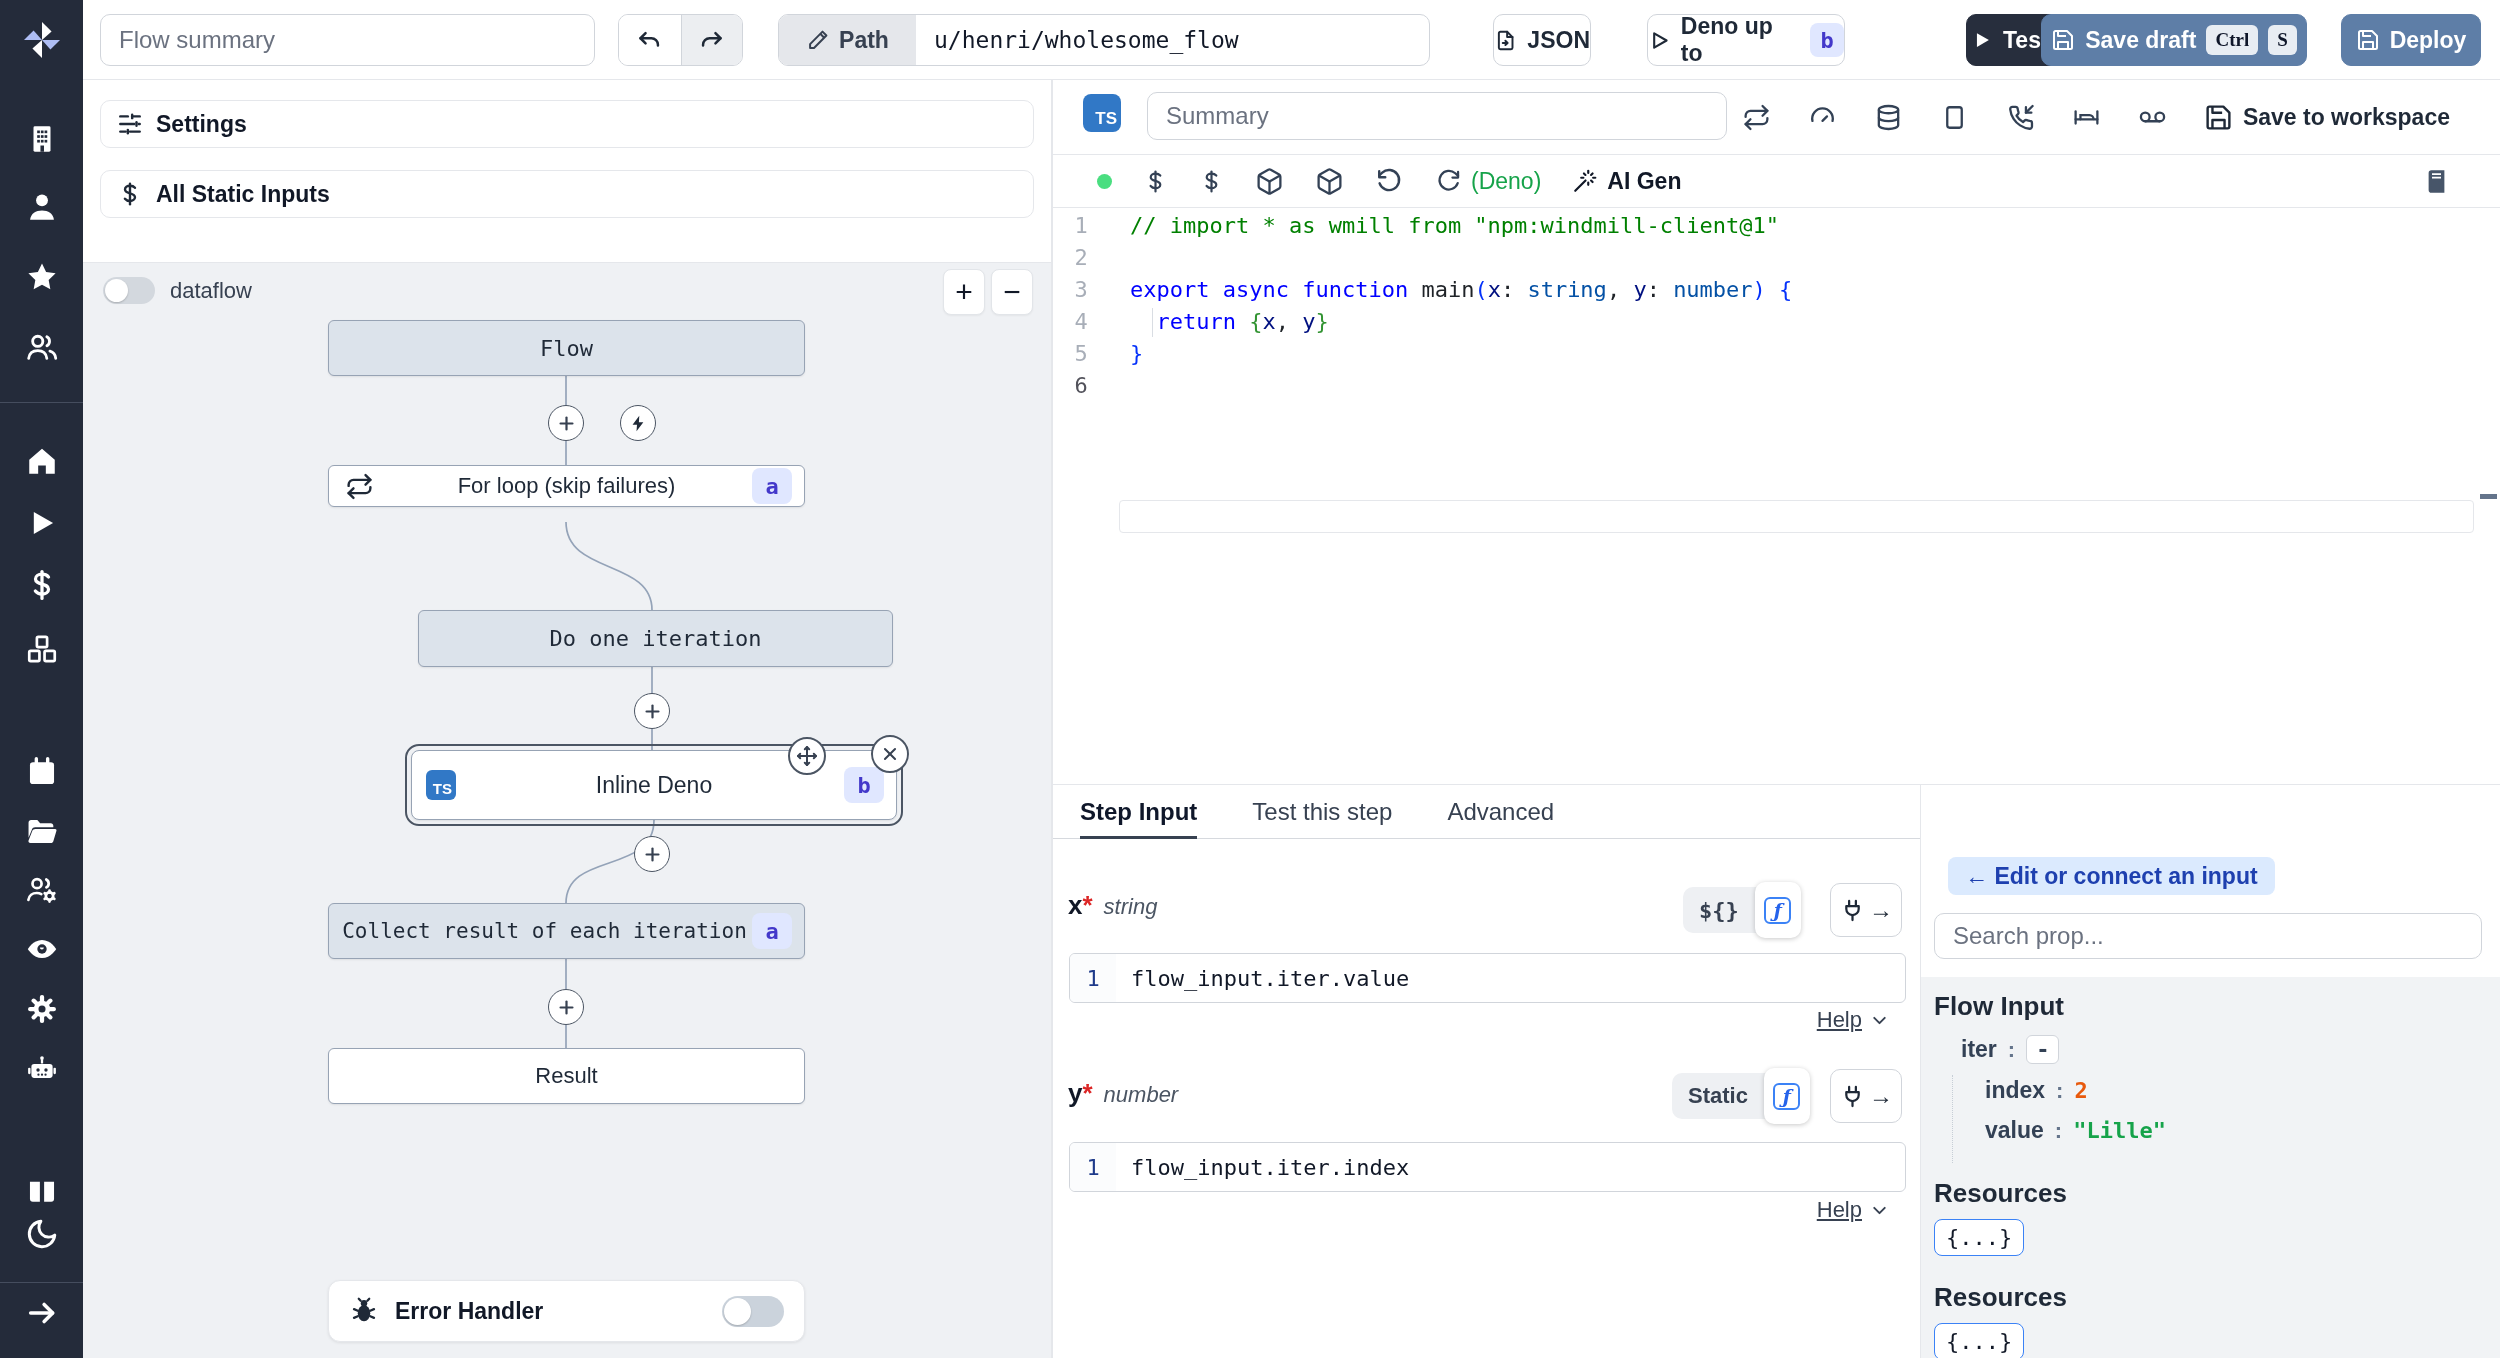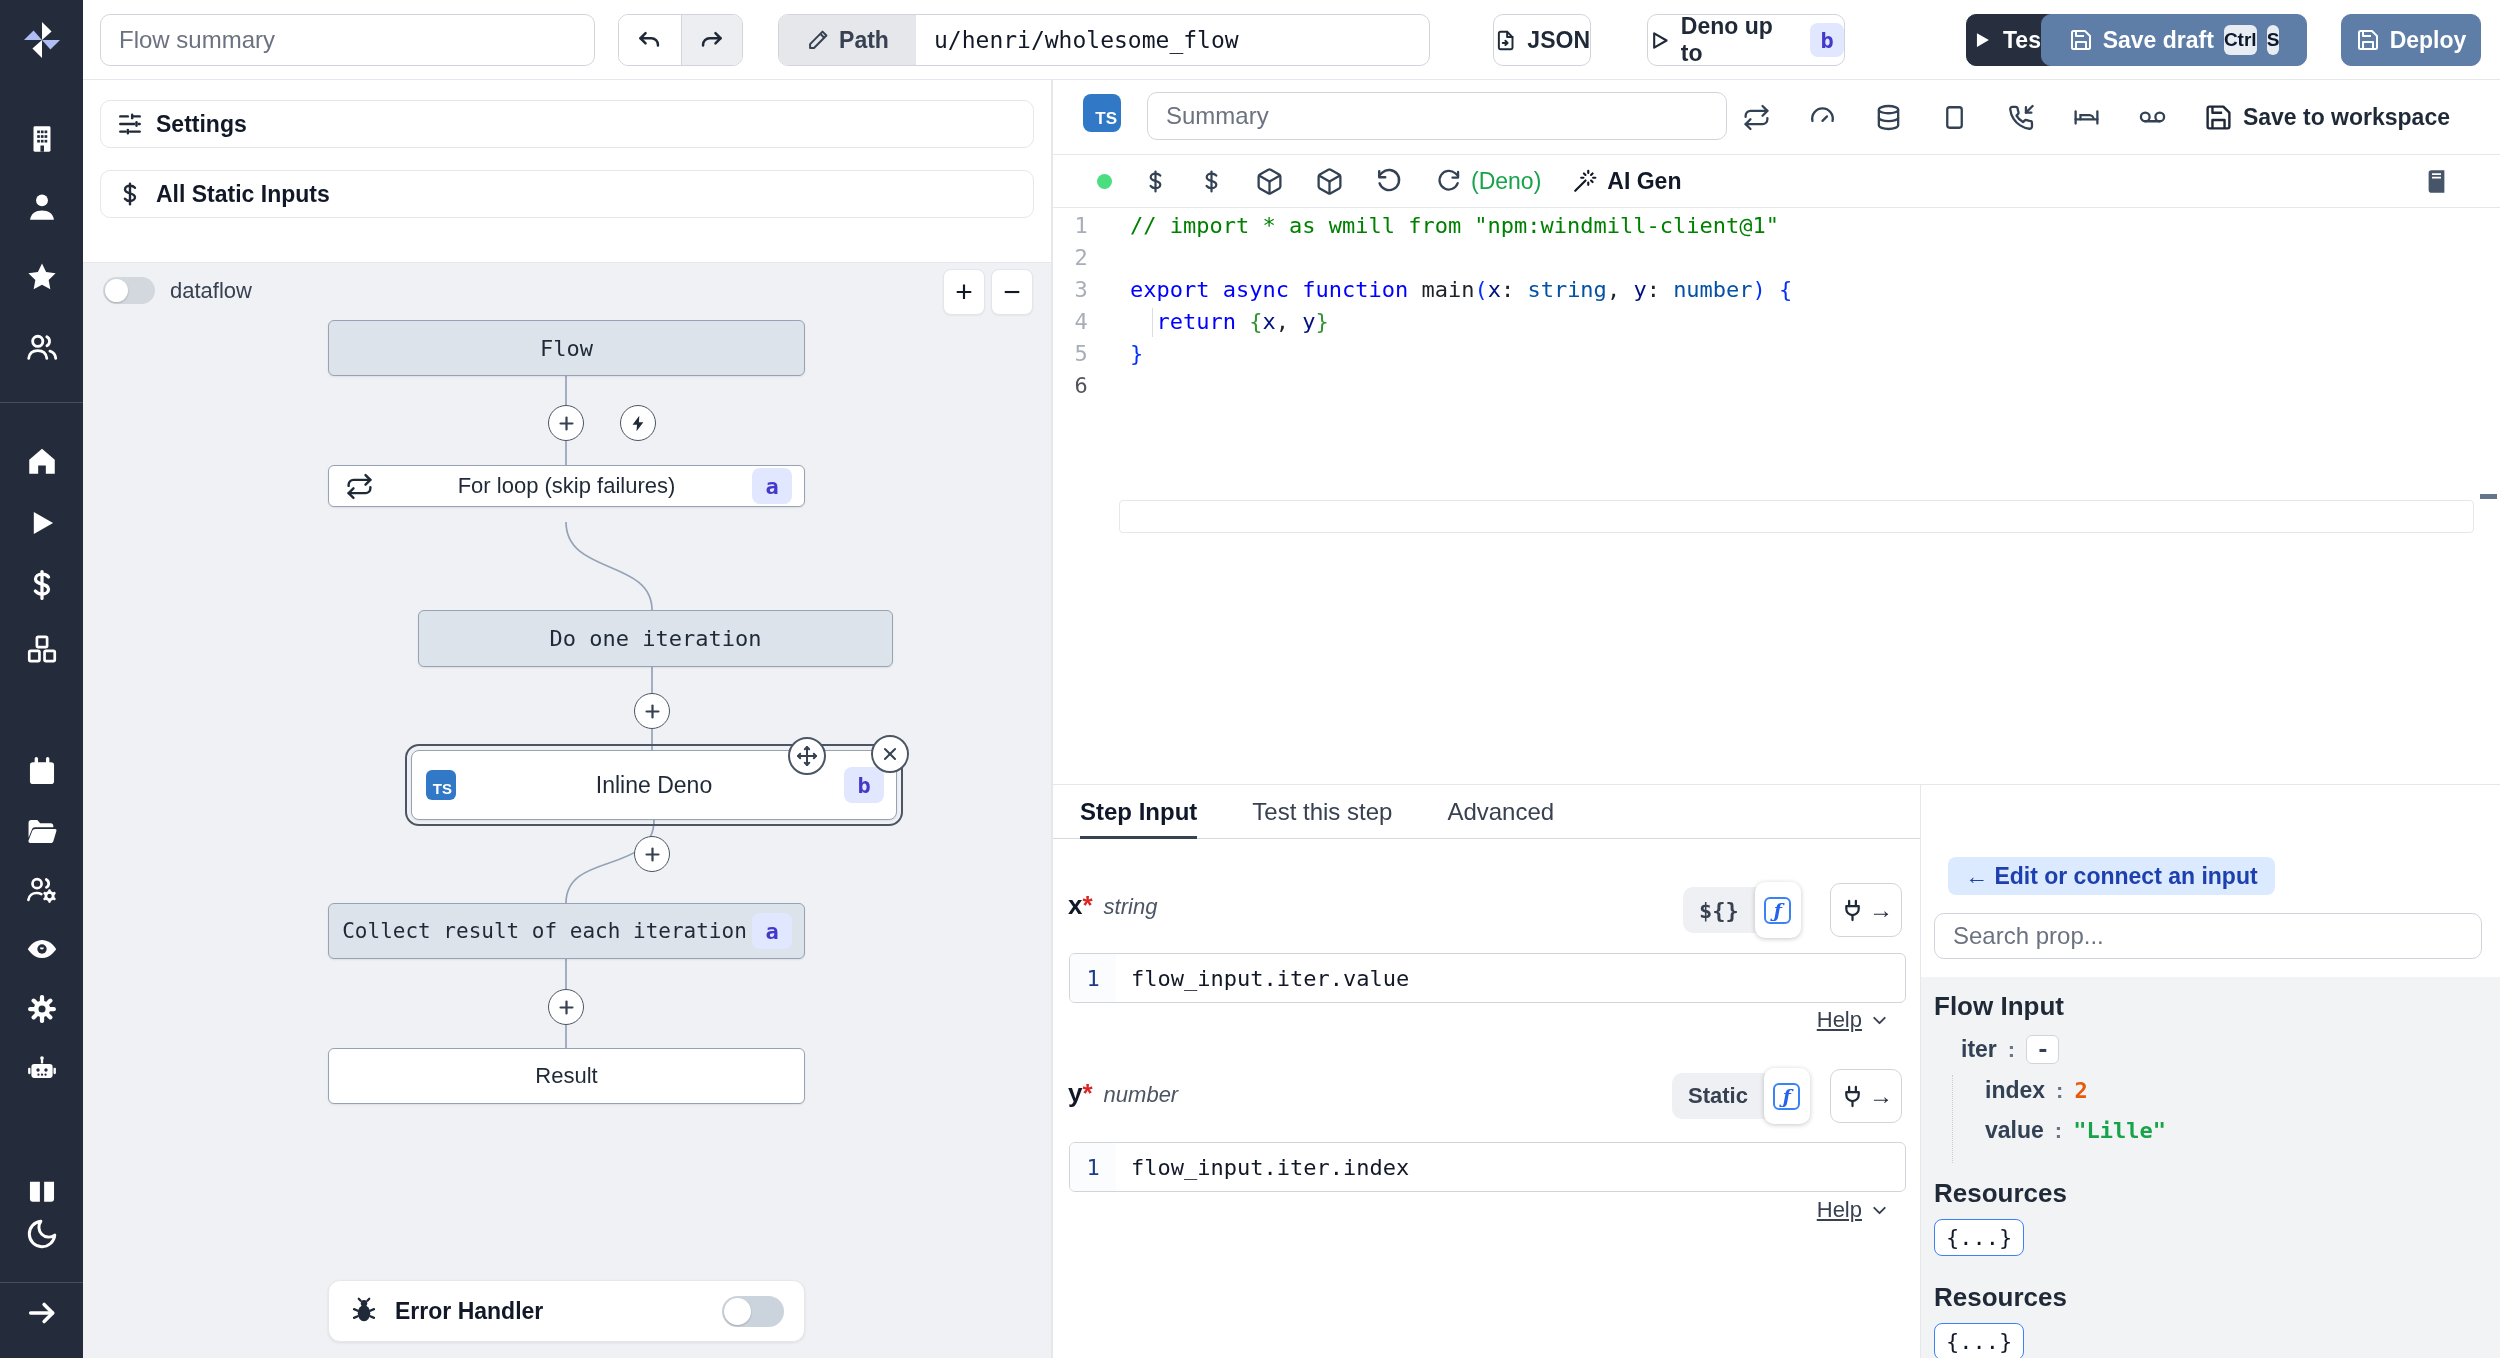--- a/index.html
+++ b/index.html
@@ -23,21 +23,21 @@
   .histgrp { border:1px solid #d1d5db; overflow:hidden; }
   .histcell { width:62px; height:100%; display:flex; align-items:center; justify-content:center; cursor:pointer; background:#fff; }
   .histcell.redo { background:#eceef1; border-left:1px solid #d1d5db; }
   .pathgrp { border:1px solid #d1d5db; overflow:hidden; }
   .pathlbl { width:137px; height:100%; background:#e5e7eb; display:flex; align-items:center; justify-content:center; gap:9px; font-size:23px; font-weight:600; color:#374151; cursor:pointer; }
   .pathval { flex:1; display:flex; align-items:center; padding-left:18px; font-family:"DejaVu Sans Mono",monospace; font-size:23px; color:#111827; background:#fff; }
   .btn { border:1px solid #d1d5db; background:#fff; color:#1f2937; font-size:23px; font-weight:600; gap:10px; justify-content:center; cursor:pointer; }
   .btn.dark { background:#272e3d; border-color:#272e3d; color:#fff; }
   .btn.blue { background:#5e7ea7; border-color:#5e7ea7; color:#fff; }
   .chip-b { width:34px; height:34px; border-radius:8px; background:#e0e7ff; color:#4338ca; font-family:"DejaVu Sans Mono",monospace; font-weight:bold; font-size:22px; display:flex; align-items:center; justify-content:center; }
-  .kbd { background:#e8edf3; color:#0f172a; border-radius:6px; font-family:Liberation Sans, sans-serif; font-size:19px; padding:4px 0; }
+  .kbd { background:#e8edf3; color:#0f172a; border-radius:6px; font-family:Liberation Serif, serif; font-size:19px; padding:4px 9px; }
 
   
   .graph-panel { position:absolute; left:83px; top:80px; width:969px; height:1278px; background:#fff; border-right:1px solid #e5e7eb; }
   .card { position:absolute; left:17px; right:17px; height:48px; border:1px solid #e5e7eb; border-radius:10px; background:#fff; display:flex; align-items:center; gap:13px; padding:0 16px; font-size:23px; font-weight:bold; color:#111827; cursor:pointer; }
   .canvas { position:absolute; left:0; top:182px; right:0; bottom:0; background:#eff1f4; border-top:1px solid #e5e7eb; }
   .toggle { border-radius:999px; background:#d3d8de; position:relative; cursor:pointer; }
   .toggle .knob { position:absolute; top:2px; left:2px; background:#fff; border-radius:50%; box-shadow:0 1px 2px rgba(0,0,0,.2); }
   .zoombtn { position:absolute; top:6px; width:42px; height:46px; background:#fff; border:1px solid #e2e5e9; border-radius:8px; font-size:30px; color:#111827; display:flex; align-items:center; justify-content:center; cursor:pointer; box-shadow:0 1px 2px rgba(0,0,0,.05); }
   .gnode { position:absolute; display:flex; align-items:center; justify-content:center; border:1px solid #97a3b4; border-radius:6px; background:#dce3eb; font-family:"DejaVu Sans Mono",monospace; font-size:22px; color:#1f2937; box-shadow:0 1px 2px rgba(0,0,0,.08); cursor:pointer; z-index:2; }
   .gnode.white { background:#fff; font-family:"Liberation Sans",sans-serif; }

